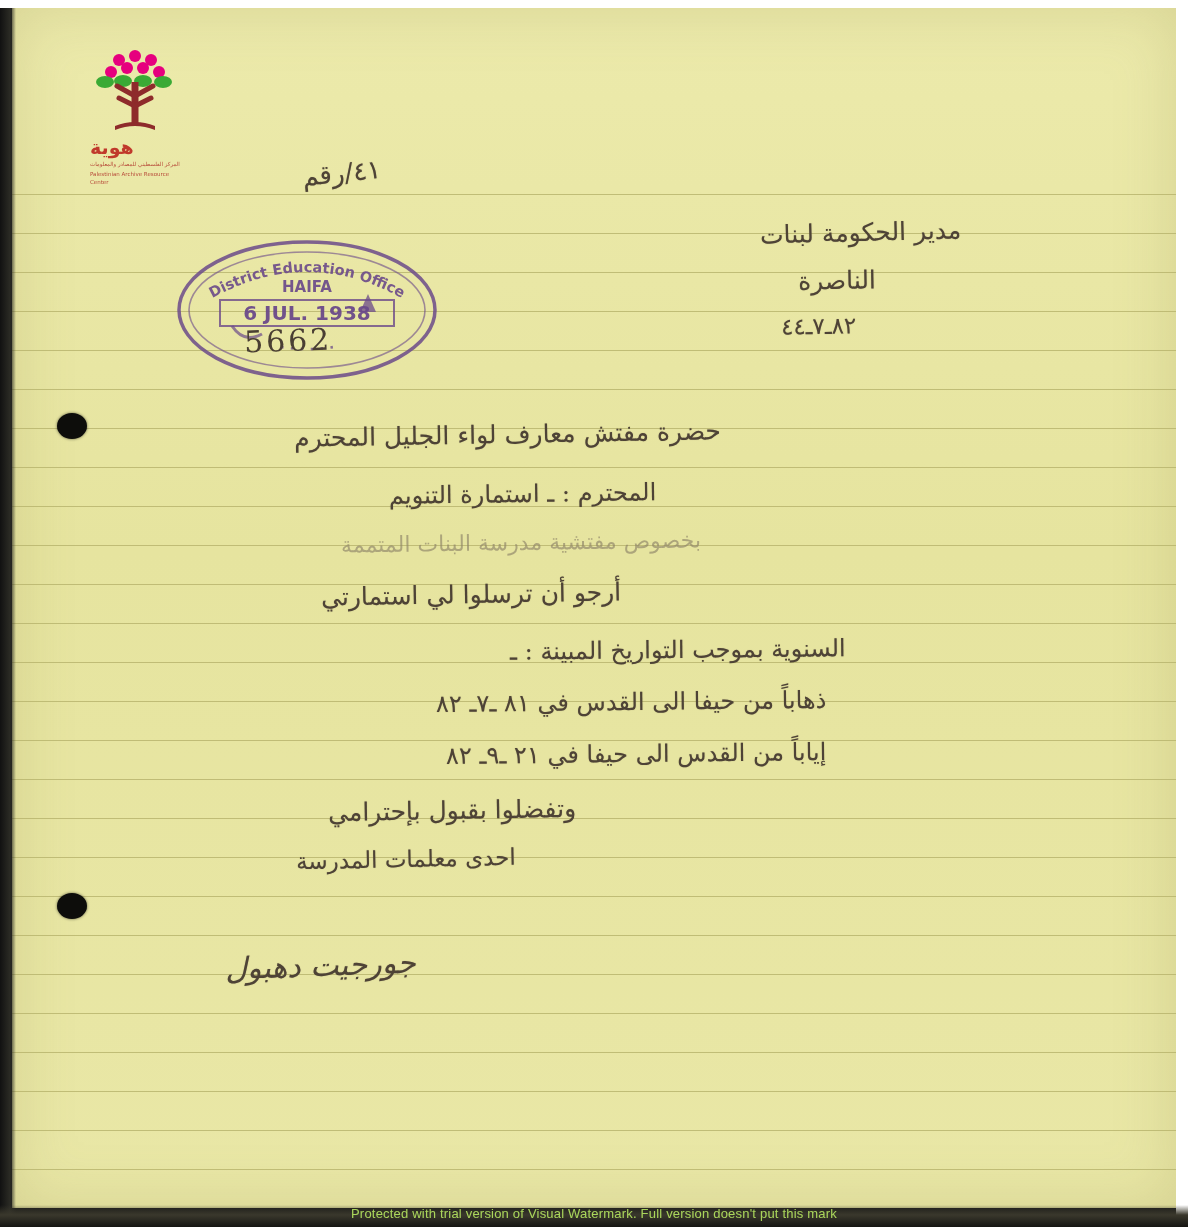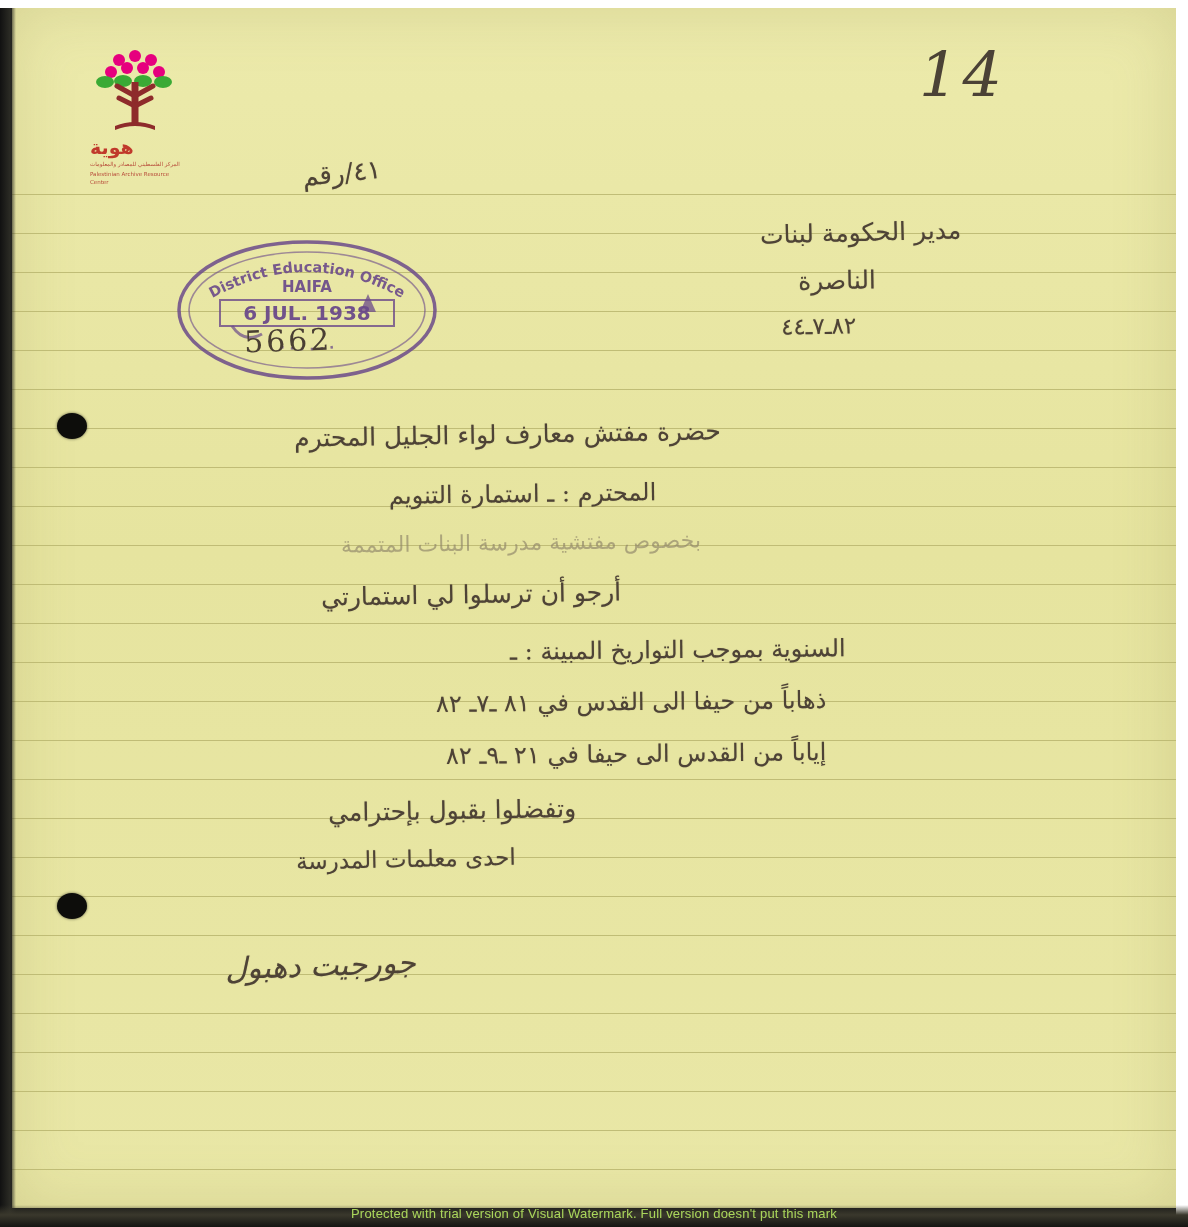--- a/index.html
+++ b/index.html
@@ -213,21 +213,20 @@
         <ellipse cx="70" cy="34" rx="9" ry="6" fill="#3aaa35"></ellipse>
         <path d="M42 34 L42 76" stroke="#8e2b2b" stroke-width="7" fill="none"></path>
         <path d="M42 48 L24 38 M42 48 L60 38 M42 58 L26 50 M42 58 L58 50" stroke="#8e2b2b" stroke-width="5" fill="none" stroke-linecap="round"></path>
         <path d="M22 78 Q42 70 62 78 L62 82 Q42 74 22 82 Z" fill="#8e2b2b"></path>
       </svg>
       <div class="logo-word">هوية</div>
       <div class="logo-sub">المركز الفلسطيني للمصادر والمعلومات</div>
       <div class="logo-sub">Palestinian Archive Resource Center</div>
     </div>
 
-    <div class="page-number">14</div>
 
     <div class="hw ink" style="left:290px; top:150px; font-size:26px; transform:rotate(-6deg);">١٤/رقم</div>
 
     <div class="stamp">
       <svg width="270" height="160" viewBox="0 0 270 160">
         <ellipse cx="135" cy="80" rx="128" ry="68" fill="none" stroke="#6b4a8a" stroke-width="3.5" opacity="0.85"></ellipse>
         <ellipse cx="135" cy="80" rx="118" ry="58" fill="none" stroke="#6b4a8a" stroke-width="1.6" opacity="0.6"></ellipse>
         <path d="M24 70 Q135 -2 246 70" fill="none" stroke="none"></path>
         <text font-family="DejaVu Sans, sans-serif" font-size="14.5" font-weight="bold" fill="#6b4a8a" opacity="0.9">
           <textPath href="#arcTop" startOffset="50%" text-anchor="middle">District Education Office</textPath>

